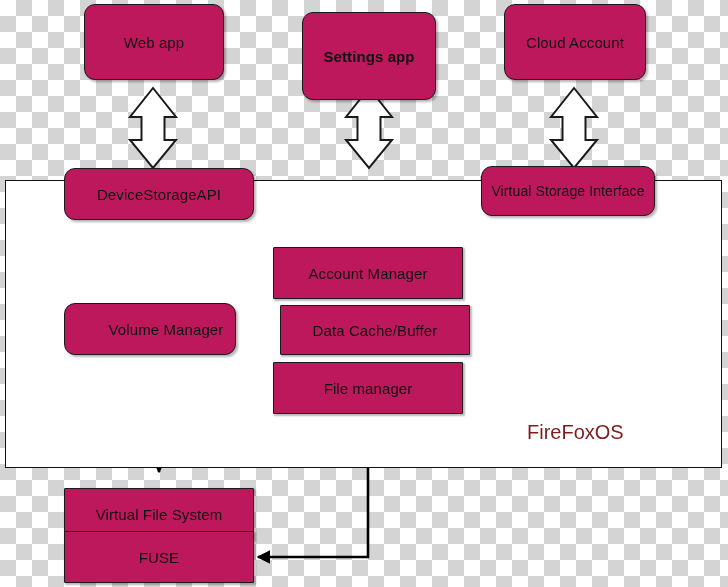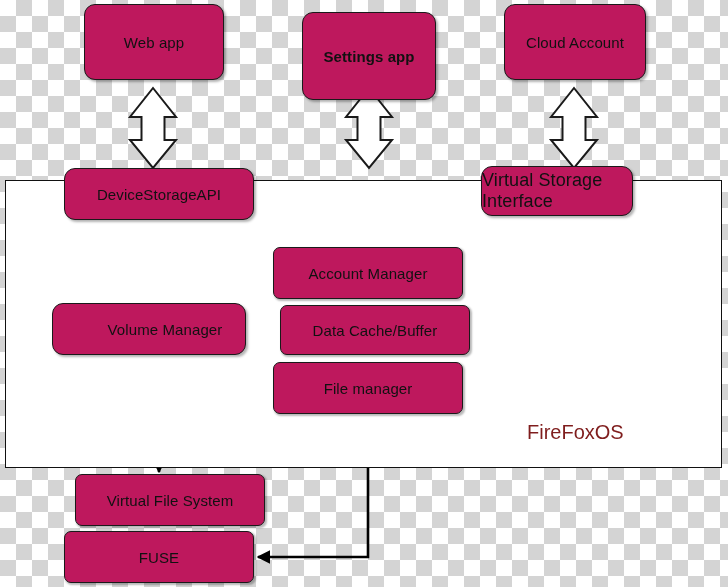--- a/index.html
+++ b/index.html
@@ -39,21 +39,21 @@
     display: flex;
     align-items: center;
     justify-content: center;
     color: #111111;
     font-size: 15px;
     letter-spacing: 0.1px;
     box-shadow: 2px 2px 2.5px rgba(0,0,0,0.30);
     z-index: 4;
   }
   .node.stacked {
-    border-radius: 7px;
+    border-radius: 1px;
     box-shadow: 1.5px 1.5px 2px rgba(0,0,0,0.28);
   }
   .firefoxos-panel {
     position: absolute;
     box-sizing: border-box;
     background: #ffffff;
     border: 1.4px solid #111111;
     z-index: 1;
   }
   .firefoxos-label {
@@ -127,41 +127,41 @@
 
   <div class="node" style="left:504px; top:4px; width:142px; height:76px;">
     <span>Cloud Account</span>
   </div>
 
   <div class="node" style="left:64px; top:168px; width:190px; height:52px;align-items:center;">
     <span>DeviceStorageAPI</span>
   </div>
 
 
-  <div class="node" style="left:481px; top:166px; width:152px; height:50px; font-size:18px;">
+  <div class="node" style="left:481px; top:166px; width:174px; height:50px; font-size:14px;">
     <span>Virtual Storage Interface</span>
   </div>
 
   <div class="node stacked" style="left:273px; top:247px; width:190px; height:52px;">
     <span>Account Manager</span>
   </div>
 
   <div class="node stacked" style="left:280px; top:305px; width:190px; height:50px;">
     <span>Data Cache/Buffer</span>
   </div>
 
   <div class="node stacked" style="left:273px; top:362px; width:190px; height:52px;">
     <span>File manager</span>
   </div>
 
-  <div class="node" style="left:52px; top:303px; width:194px; height:52px;padding-left:32px;">
+  <div class="node" style="left:64px; top:303px; width:172px; height:52px;padding-left:32px;">
     <span>Volume Manager</span>
   </div>
 
-  <div class="node stacked" style="left:64px; top:474px; width:190px; height:52px;margin-left:11px;">
+  <div class="node stacked" style="left:64px; top:488px; width:190px; height:52px;">
     <span>Virtual File System</span>
   </div>
 
   <div class="node stacked" style="left:64px; top:531px; width:190px; height:52px;">
     <span>FUSE</span>
   </div>
 
 </div>
 
 </body></html>

